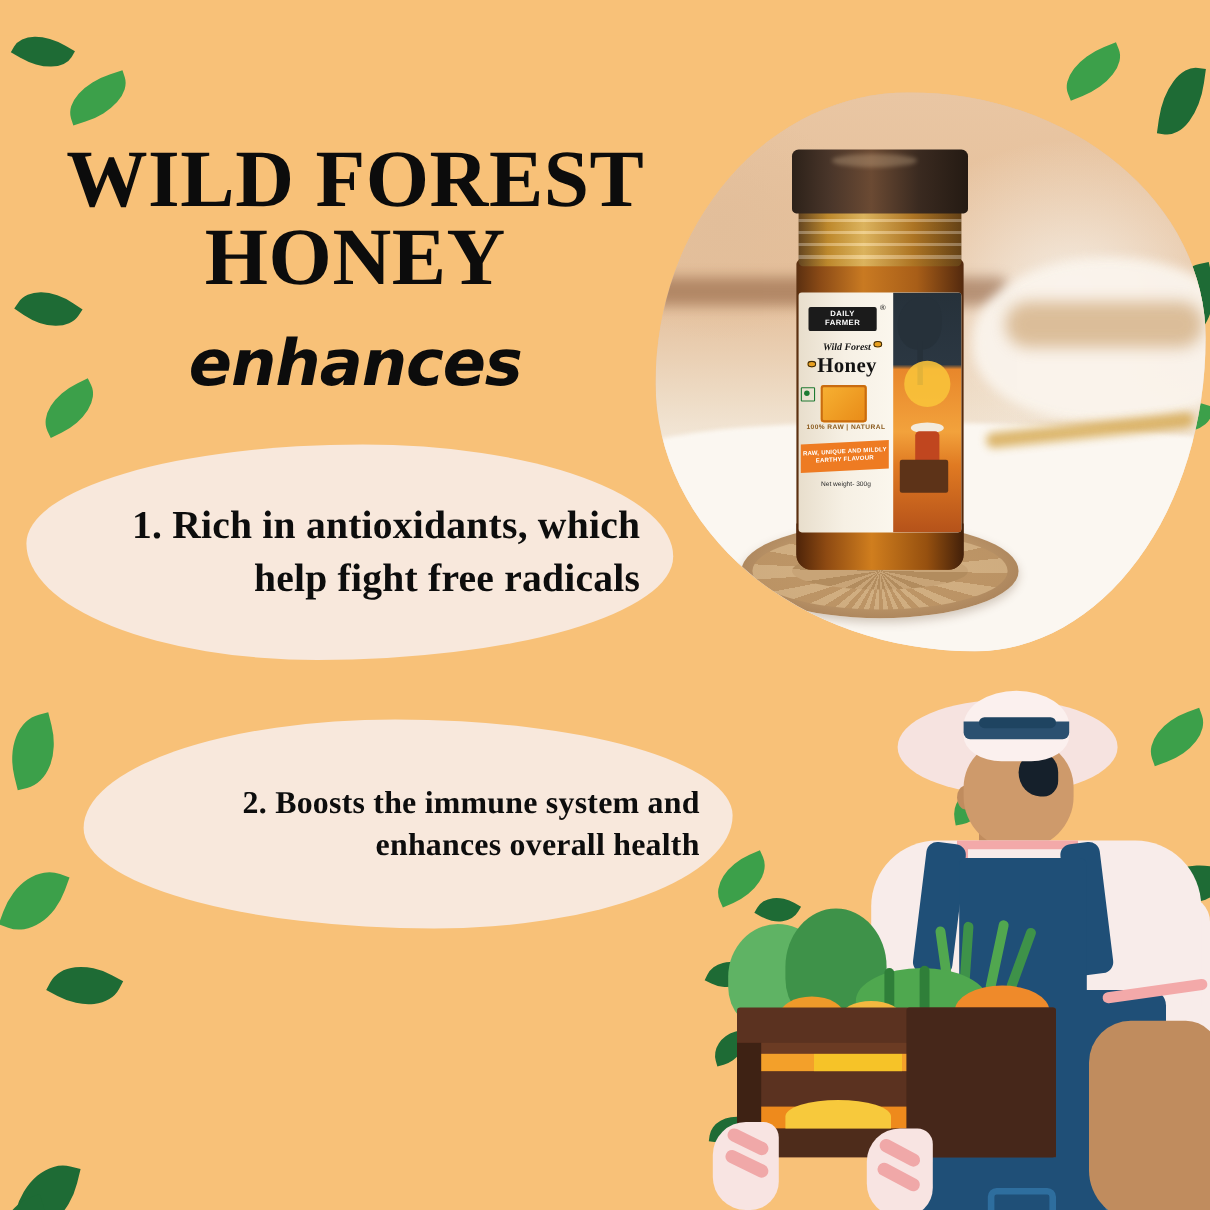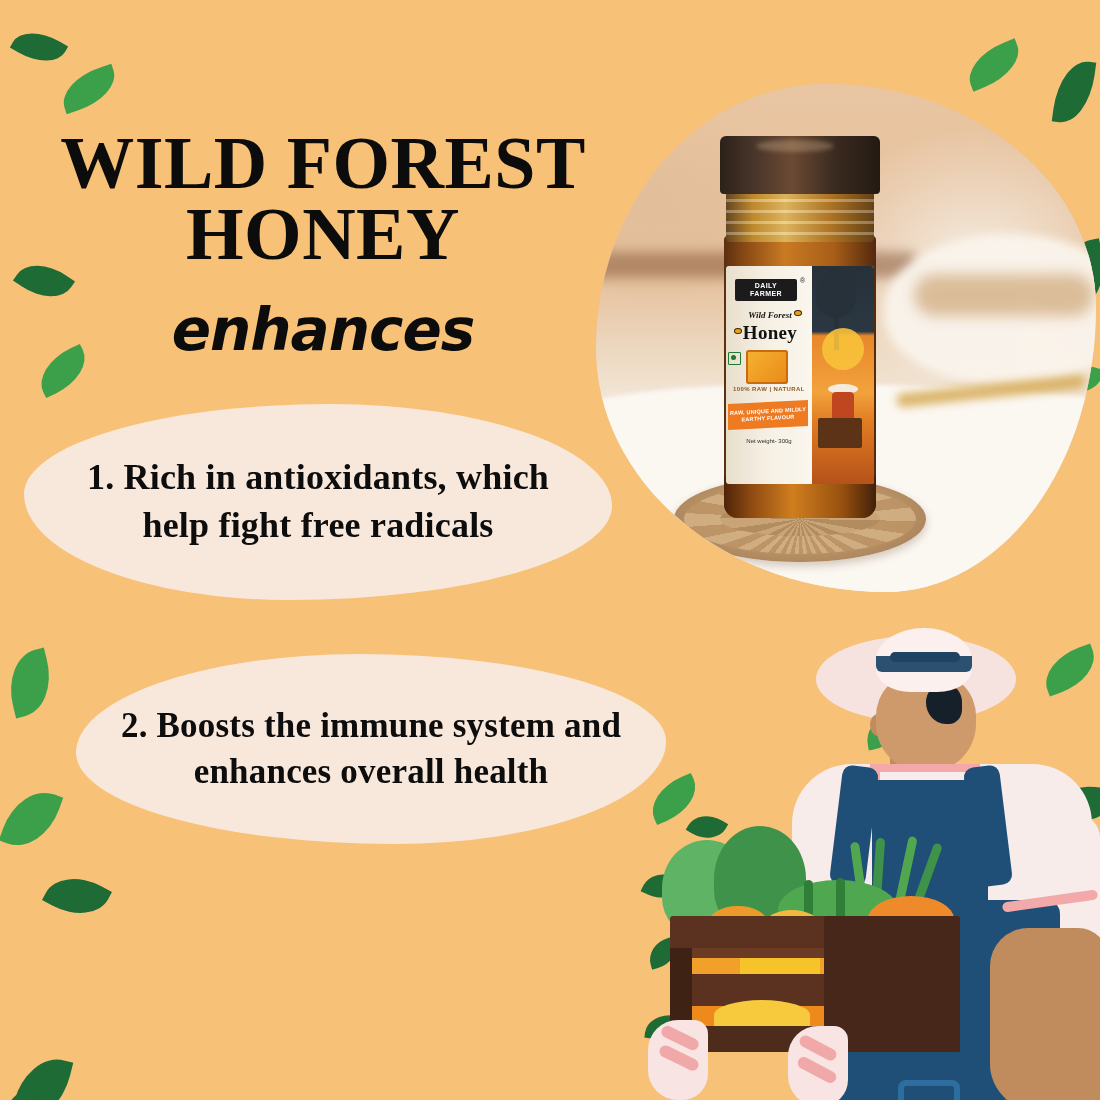--- a/index.html
+++ b/index.html
@@ -52,27 +52,27 @@
     color:#0c0c0c;
   }
 
   
   .blob{
     position:absolute;
     background:#F8E8DC;
     display:flex;
     align-items:center;
     justify-content:center;
-    text-align:center;
+    text-align:right;
     z-index:5;
   }
   .blob .btext{
     font-family:"Liberation Serif", serif;
     font-weight:700;
-    font-size:35px;
+    font-size:29px;
     line-height:1.32;
     color:#0d0d0d;
     padding:0 30px;
     letter-spacing:0.2px;
   }
   #blob1{
     left:24px;  top:372px;  width:588px; height:196px;
     border-radius:52% 48% 55% 45% / 46% 52% 48% 54%;
   }
   #blob2{

